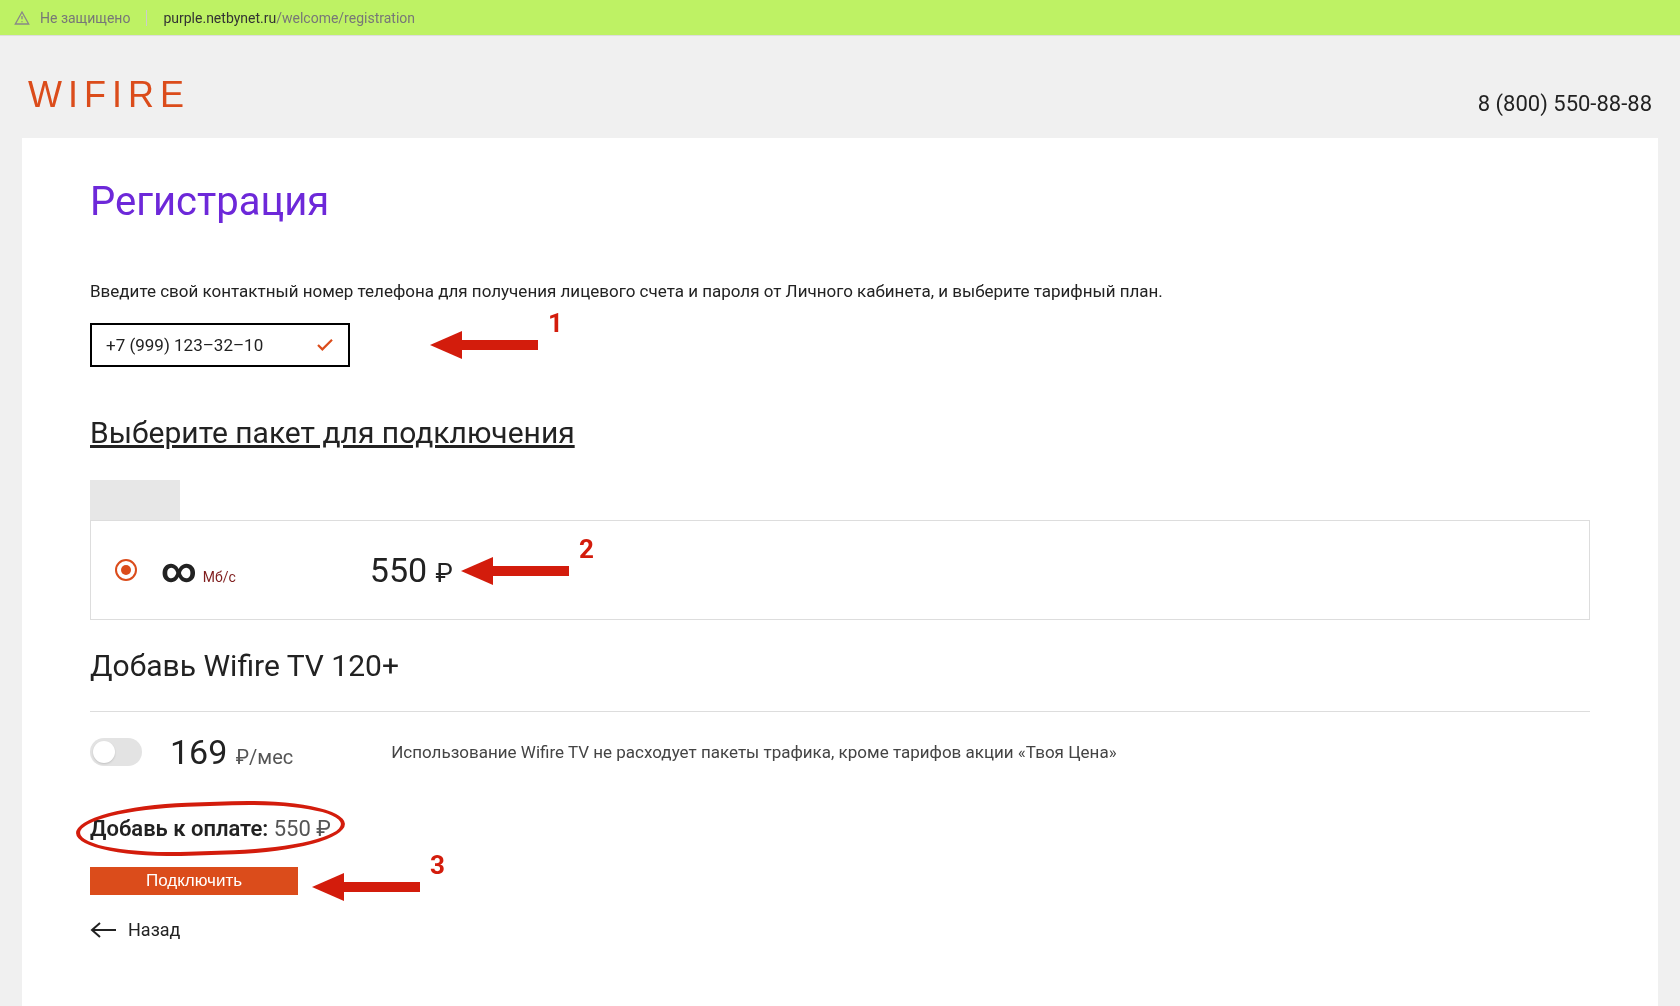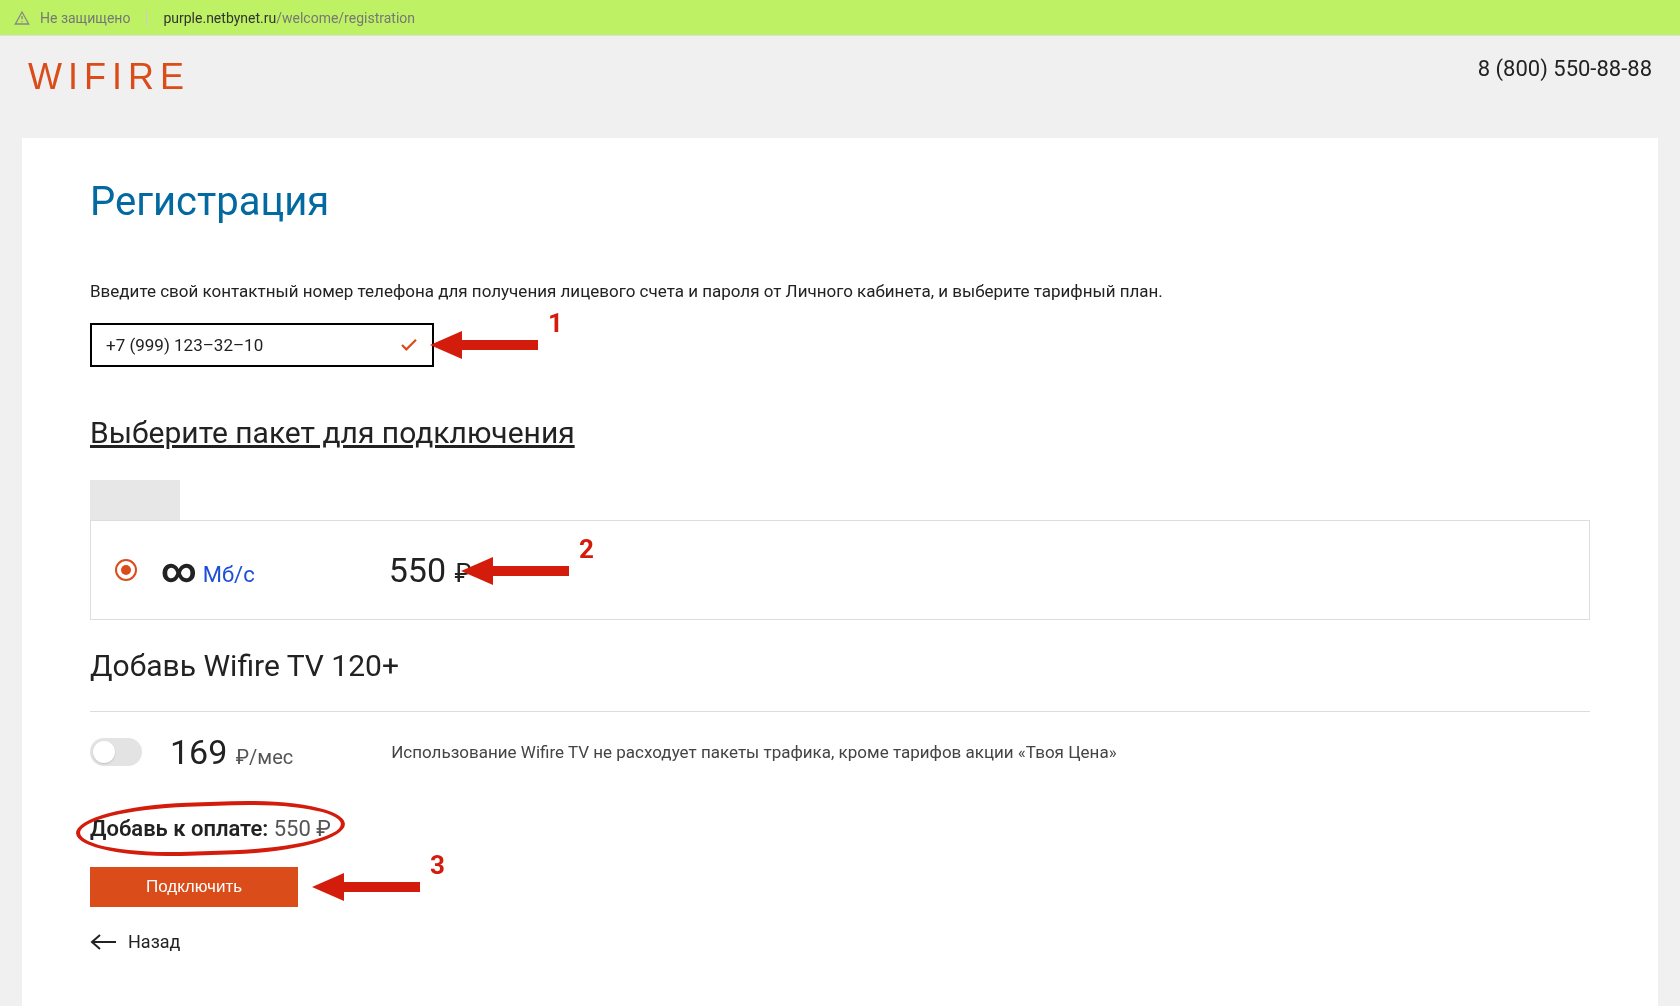--- a/index.html
+++ b/index.html
@@ -26,21 +26,21 @@
   .browser-bar .sec-text { color:#777; }
   .browser-bar .sep { width:1px; height:16px; background:#ccc; margin:0 6px; }
   .browser-bar .url-host { color:#333; }
   .browser-bar .url-path { color:#777; }
 
   
   .header {
     height: 80px;
     display:flex;
     justify-content: space-between;
-    align-items:flex-start;
+    align-items:flex-end;
     padding: 20px 28px 0 28px;
   }
   .logo {
     font-size: 36px;
     font-weight: 400;
     letter-spacing: 6px;
     color: #db4c1b;
     font-family: Arial, sans-serif;
   }
   .phone {
@@ -50,32 +50,32 @@
 
   
   .content {
     margin: 22px 22px 0 22px;
     background:#fff;
     padding: 40px 68px 40px 68px;
     height: 870px;
     position: relative;
   }
   h1.page-title {
-    color:#0369a1;
+    color:#6d28d9;
     font-size: 40px;
     font-weight: 400;
     margin-bottom: 56px;
   }
   .instruction {
     font-size: 17px;
     color:#222;
     margin-bottom: 22px;
   }
   .phone-field {
-    width: 344px;
+    width: 260px;
     height: 44px;
     border: 2px solid #000;
     display:flex;
     align-items:center;
     justify-content:space-between;
     padding: 0 14px;
     font-size: 17px;
     color:#222;
     position:relative;
   }
@@ -109,21 +109,21 @@
   .radio {
     width: 22px; height:22px; border:2px solid #db4c1b; border-radius:50%;
     display:flex; align-items:center; justify-content:center;
   }
   .radio::after {
     content:""; width:10px; height:10px; background:#db4c1b; border-radius:50%;
   }
   .infinity {
     font-size: 34px; font-weight:700; color:#222; line-height:1;
   }
-  .speed-unit { font-size:22px; color:#1d4ed8; margin-left:6px; }
+  .speed-unit { font-size:14px; color:#7f1d1d; margin-left:6px; }
   .plan-price { font-size: 34px; color:#222; margin-left: 110px; }
   .plan-price .rub { font-size:26px; }
 
   .tv-title {
     font-size: 30px;
     color:#222;
     margin-top: 28px;
     font-weight:400;
   }
   .hr { border:none; border-top:1px solid #ddd; margin-top: 28px; }
@@ -158,21 +158,21 @@
     left:-14px; top:-14px; right:-14px; bottom:-14px;
     border:4px solid #d31c0c;
     border-radius: 50% / 60%;
     transform: rotate(-2deg);
     pointer-events:none;
   }
 
   .connect-btn {
     margin-top: 26px;
     width: 208px;
-    height: 40px;
+    height: 28px;
     background:#db4c1b;
     color:#fff;
     border:none;
     font-size:17px;
     cursor:pointer;
     display:flex;
     align-items:center;
     justify-content:center;
   }
 

